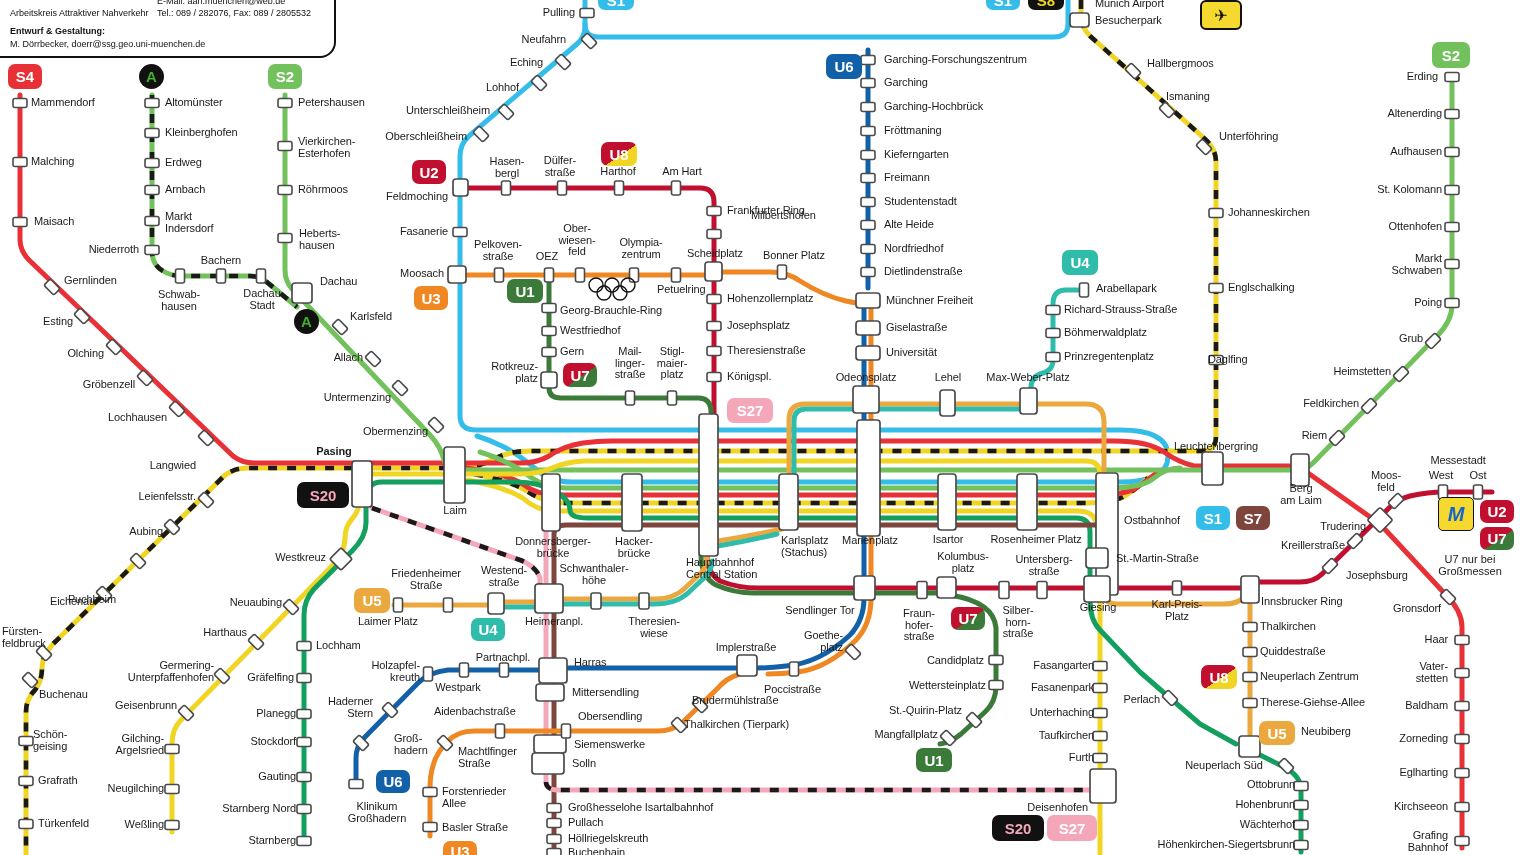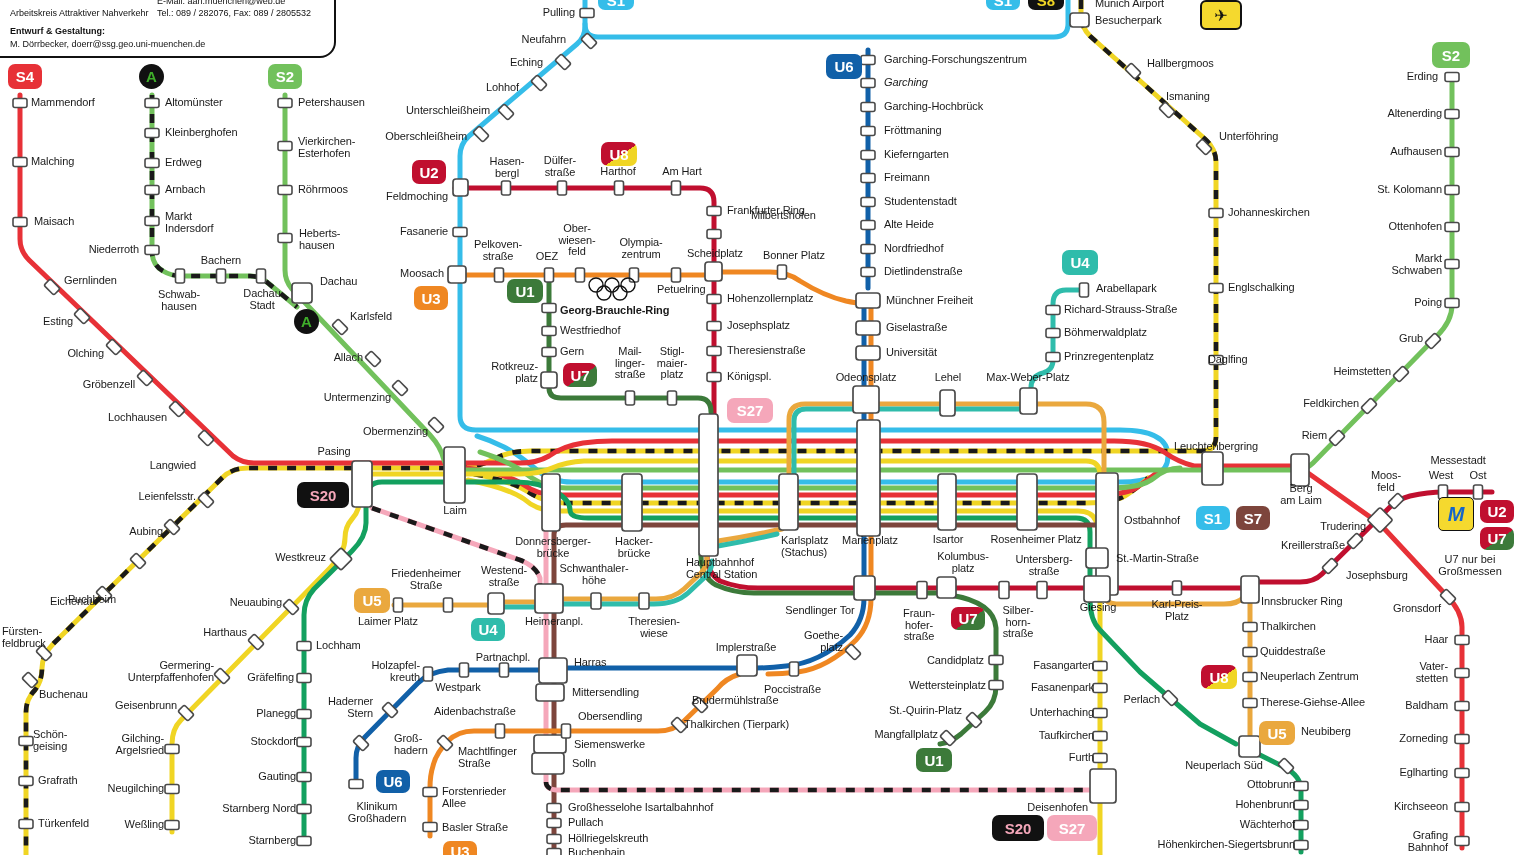--- a/index.html
+++ b/index.html
@@ -326,33 +326,33 @@
       <div class="lbl l" style="left: 727px; top: 377px;">Königspl.</div>
       <div class="lbl c" style="left: 498px; top: 250px;">Pelkoven-
 straße</div>
       <div class="lbl c" style="left: 547px; top: 257px;">OEZ</div>
       <div class="lbl c" style="left: 577px; top: 240px;">Ober-
 wiesen-
 feld</div>
       <div class="lbl c" style="left: 641px; top: 248px;">Olympia-
 zentrum</div>
       <div class="lbl l" style="left: 649px; top: 290px; padding-left: 8px;">Petuelring</div>
-      <div class="lbl l" style="left: 560px; top: 311px; font-weight: bold;">Georg-Brauchle-Ring</div>
+      <div class="lbl l" style="left: 560px; top: 311px;">Georg-Brauchle-Ring</div>
       <div class="lbl l" style="left: 560px; top: 331px;">Westfriedhof</div>
       <div class="lbl l" style="left: 560px; top: 352px;">Gern</div>
       <div class="lbl r" style="left: 538px; top: 372px;">Rotkreuz-
 platz</div>
       <div class="lbl c" style="left: 630px; top: 363px;">Mail-
 linger-
 straße</div>
       <div class="lbl c" style="left: 672px; top: 363px;">Stigl-
 maier-
 platz</div>
       <div class="lbl l" style="left: 884px; top: 60px;">Garching-Forschungszentrum</div>
-      <div class="lbl l" style="left: 884px; top: 83px; font-style: italic;">Garching</div>
+      <div class="lbl l" style="left: 884px; top: 83px;">Garching</div>
       <div class="lbl l" style="left: 884px; top: 107px;">Garching-Hochbrück</div>
       <div class="lbl l" style="left: 884px; top: 131px;">Fröttmaning</div>
       <div class="lbl l" style="left: 884px; top: 155px;">Kieferngarten</div>
       <div class="lbl l" style="left: 884px; top: 178px;">Freimann</div>
       <div class="lbl l" style="left: 884px; top: 202px;">Studentenstadt</div>
       <div class="lbl l" style="left: 884px; top: 225px;">Alte Heide</div>
       <div class="lbl l" style="left: 884px; top: 249px;">Nordfriedhof</div>
       <div class="lbl l" style="left: 884px; top: 272px;">Dietlindenstraße</div>
       <div class="lbl l" style="left: 886px; top: 301px;">Münchner Freiheit</div>
       <div class="lbl l" style="left: 886px; top: 328px;">Giselastraße</div>
@@ -512,21 +512,21 @@
       <div class="lbl l" style="left: 38px; top: 824px;">Türkenfeld</div>
       <div class="lbl l" style="left: 31px; top: 103px;">Mammendorf</div>
       <div class="lbl l" style="left: 31px; top: 162px;">Malching</div>
       <div class="lbl l" style="left: 34px; top: 222px;">Maisach</div>
       <div class="lbl l" style="left: 64px; top: 281px;">Gernlinden</div>
       <div class="lbl r" style="left: 73px; top: 322px;">Esting</div>
       <div class="lbl r" style="left: 104px; top: 354px;">Olching</div>
       <div class="lbl r" style="left: 135px; top: 385px;">Gröbenzell</div>
       <div class="lbl r" style="left: 167px; top: 418px;">Lochhausen</div>
       <div class="lbl r" style="left: 196px; top: 466px;">Langwied</div>
-      <div class="lbl c" style="left: 334px; top: 452px;">Pasing</div>
+      <div class="lbl c" style="left: 334px; top: 452px; font-weight: bold;">Pasing</div>
       <div class="lbl l" style="left: 165px; top: 103px;">Altomünster</div>
       <div class="lbl l" style="left: 165px; top: 133px;">Kleinberghofen</div>
       <div class="lbl l" style="left: 165px; top: 163px;">Erdweg</div>
       <div class="lbl l" style="left: 165px; top: 190px;">Arnbach</div>
       <div class="lbl l" style="left: 165px; top: 222px;">Markt
 Indersdorf</div>
       <div class="lbl r" style="left: 139px; top: 250px;">Niederroth</div>
       <div class="lbl c" style="left: 179px; top: 300px;">Schwab-
 hausen</div>
       <div class="lbl c" style="left: 221px; top: 261px;">Bachern</div>

